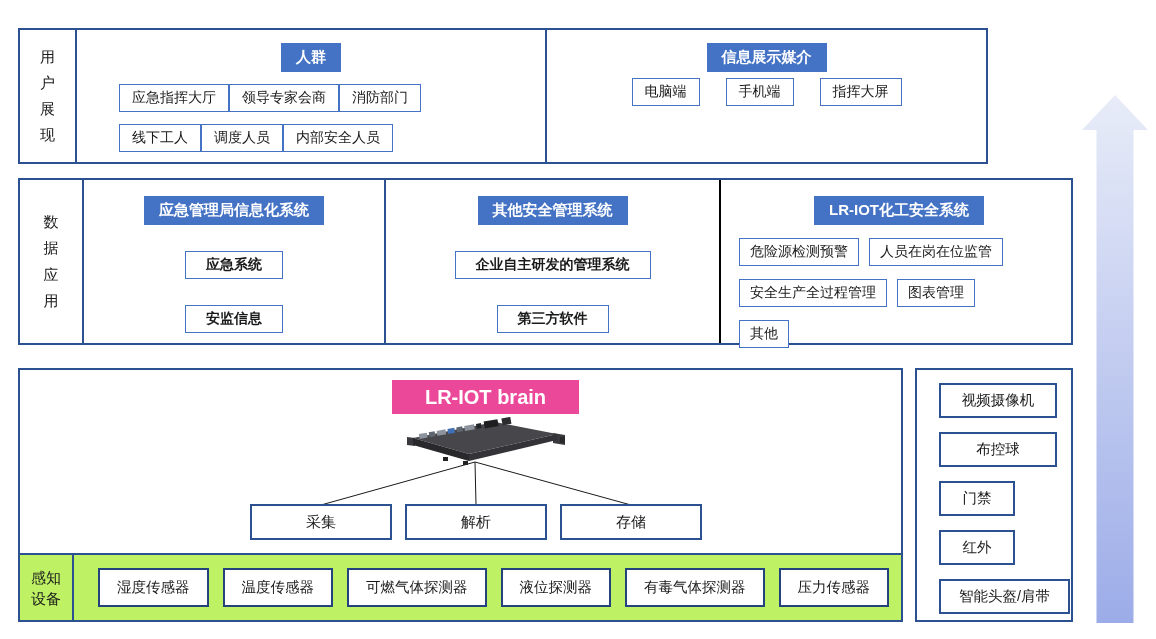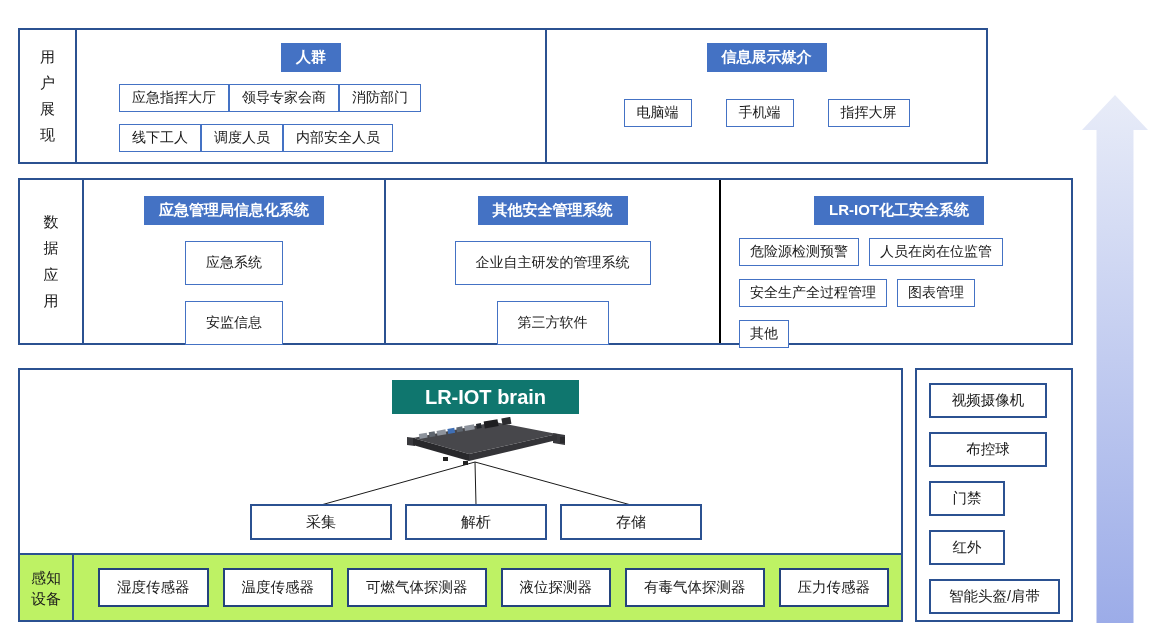--- a/index.html
+++ b/index.html
@@ -20,50 +20,50 @@
   
   .bx{border:1.5px solid #4472C4;padding:4px 12px;font-size:14px;white-space:nowrap;background:#fff;}
 
   
   .sec1{left:18px;top:28px;width:970px;height:136px;display:flex;}
   .sec1 .vcell{width:55px;}
   .crowd-col{flex:none;width:470px;border-right:2px solid #2B5191;padding-top:13px;box-sizing:border-box;}
   .brow{display:flex;margin-left:42px;margin-top:12px;}
   .brow.r2{border-radius:8px;}
   .media-col{flex:1;padding-top:13px;}
-  .media-row{display:flex;gap:34px;justify-content:center;margin-top:27px;}
+  .media-row{display:flex;gap:26px;justify-content:center;margin-top:6px;}
 
   
   .sec2{left:18px;top:178px;width:1055px;height:167px;display:flex;}
   .sec2 .vcell{width:62px;}
   .col{box-sizing:border-box;padding-top:16px;}
   .colA{flex:none;width:302px;border-right:2px solid #2B5191;display:flex;flex-direction:column;align-items:center;}
   .colB{flex:none;width:335px;border-right:2px solid #000000;display:flex;flex-direction:column;align-items:center;}
-  .colA .bx,.colB .bx{margin-top:16px;padding:12px 20px;}
+  .colA .bx,.colB .bx{margin-top:26px;padding:4px 20px;font-weight:bold;}
   .colC{flex:1;padding-left:18px;padding-right:12px;border-radius:12px;}
   .crow{display:flex;gap:10px;margin-top:13px;}
   .crow .bx{padding:4px 10px;}
 
   
   .sec3{left:18px;top:368px;width:885px;height:254px;}
-  .brain{position:absolute;left:372px;top:10px;width:187px;height:34px;background:#0f766e;color:#fff;
+  .brain{position:absolute;left:372px;top:10px;width:187px;height:34px;background:#ec4899;color:#fff;
          font-weight:bold;font-size:20px;display:flex;align-items:center;justify-content:center;}
   .server-svg{position:absolute;left:385px;top:47px;width:165px;height:52px;}
   .connector-svg{position:absolute;left:0;top:0;width:881px;height:250px;pointer-events:none;}
   .fn{position:absolute;top:134px;width:142px;height:36px;border:2px solid #2B5191;box-sizing:border-box;
       display:flex;align-items:center;justify-content:center;font-size:15px;background:#fff;}
   .fn1{left:230px}.fn2{left:385px}.fn3{left:540px}
   .sense{position:absolute;left:0;bottom:0;width:100%;height:67px;border-top:2px solid #2B5191;
          display:flex;align-items:stretch;box-sizing:border-box;background:#bef264;}
   .sense .vcell{width:52px;}
   .sense-boxes{display:flex;align-items:center;gap:14px;margin-left:24px;}
   .sbx{border:2px solid #24437C;padding:8px 17px;font-size:14.5px;white-space:nowrap;background:#fff;}
 
   
-  .sec4{left:915px;top:368px;width:158px;height:254px;padding:13px 0 0 12px;}
+  .sec4{left:915px;top:368px;width:158px;height:254px;padding:13px 0 0 22px;}
   .ebx{border:2px solid #2B5191;margin-bottom:14px;height:35px;box-sizing:border-box;
        display:flex;align-items:center;justify-content:center;font-size:14.5px;white-space:nowrap;background:#fff;}
   .w118{width:118px}.w76{width:76px}.w131{width:131px}
 
   
   .uparrow{position:absolute;left:1082px;top:95px;width:66px;height:528px;}
 </style>
 </head>
 <body>
 

